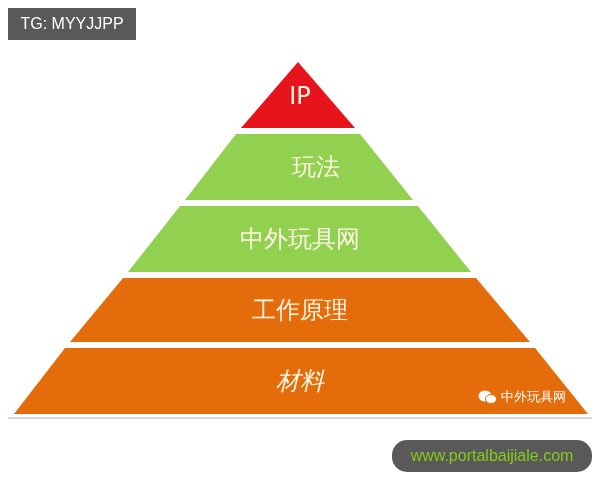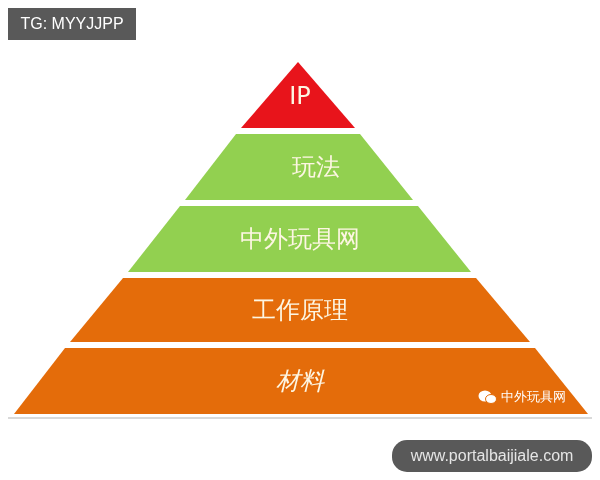--- a/index.html
+++ b/index.html
@@ -1,18 +1,18 @@
 <!DOCTYPE html>
 <html><head>
 <meta charset="utf-8">
 <style>
   html,body{margin:0;padding:0;background:#fff;}
   body{width:600px;height:480px;position:relative;overflow:hidden;font-family:"DejaVu Sans",sans-serif;}
   .tag{position:absolute;left:8px;top:8px;height:32px;width:128px;background:#595959;color:#fff;font-family:"Liberation Sans",sans-serif;font-size:16px;line-height:32px;text-align:center;}
-  .url{position:absolute;left:392px;top:440px;height:32px;width:200px;background:#595959;color:#e5e5e5;font-family:"Liberation Sans",sans-serif;font-size:16px;line-height:32px;text-align:center;border-radius:15px;}
+  .url{position:absolute;left:392px;top:440px;height:32px;width:200px;background:#595959;color:#84cc16;font-family:"Liberation Sans",sans-serif;font-size:16px;line-height:32px;text-align:center;border-radius:15px;}
   svg{position:absolute;left:0;top:0;}
   .lbl{position:absolute;left:0;width:600px;text-align:center;color:#fdf6e3;font-size:24px;line-height:40px;}
   .wm{position:absolute;left:478px;top:388px;color:#fff;font-size:13px;display:flex;align-items:center;gap:3px;}
   .wm .ico{width:20px;height:16px;position:relative;}
 </style>
 </head>
 <body>
 
 <div class="tag">TG: MYYJJPP</div>
 

